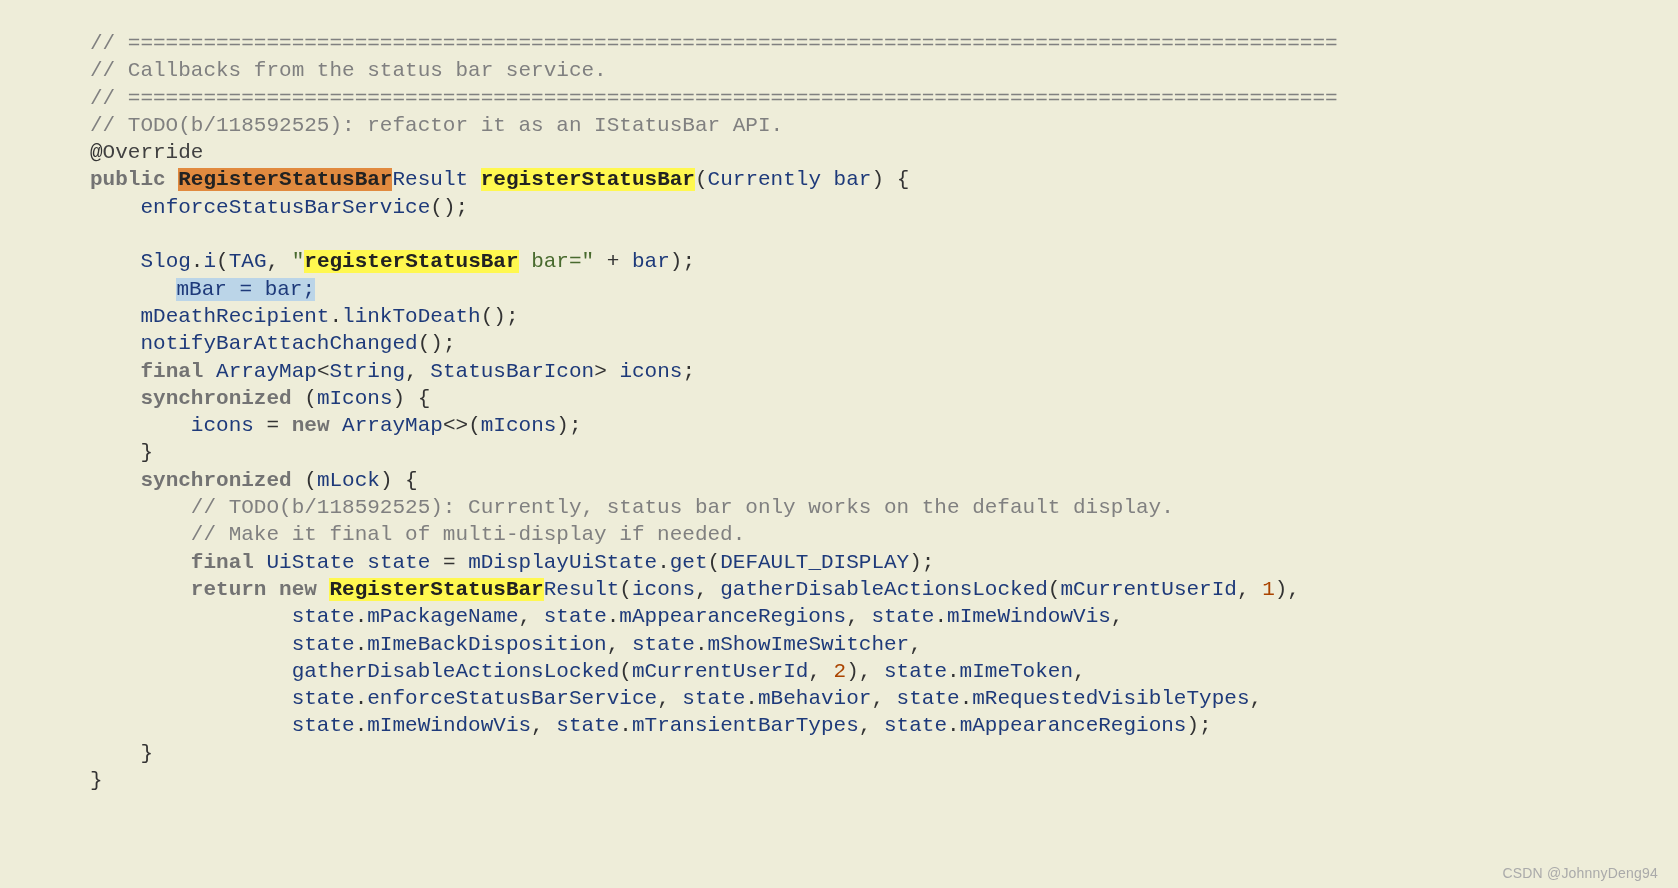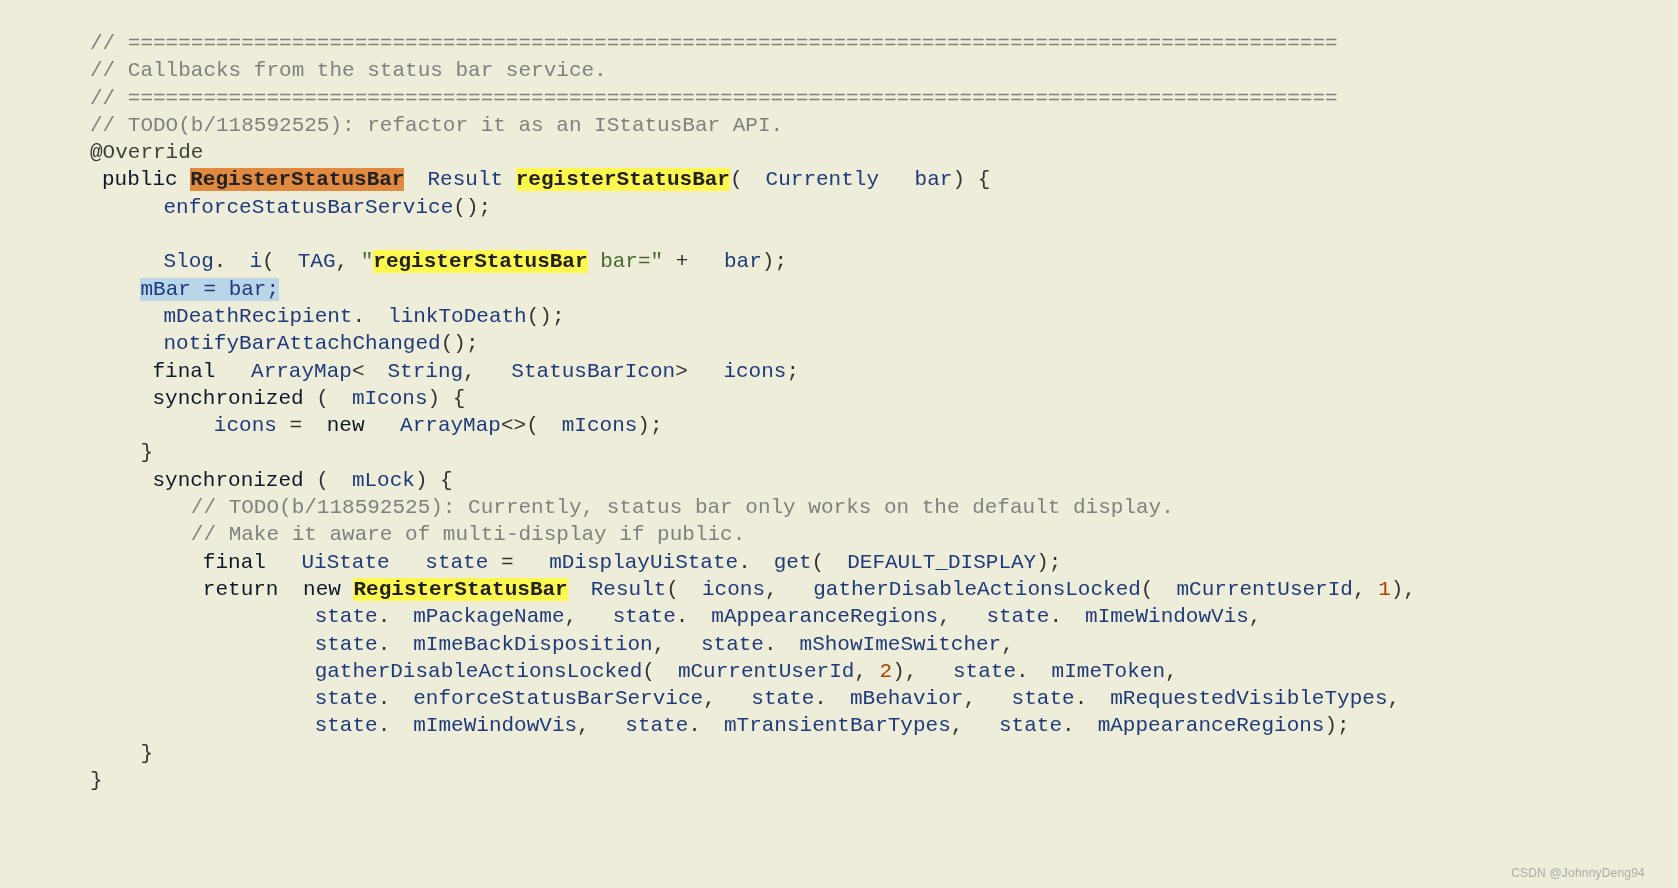--- a/index.html
+++ b/index.html
@@ -12,37 +12,37 @@
     font-size: 21px;
     line-height: 1.3;
     color: #456;
   }
   .code-block {
     padding: 30px 0 0 90px;
     position: relative;
     white-space: pre;
   }
   .c  { color: #808080; } 
-  .k  { color: #0f172a; font-weight: normal; margin-left: 12px; } 
-  .id { color: #1e3a7a; padding-left: 23px; } 
+  .k  { color: #737373; font-weight: bold; } 
+  .id { color: #1e3a7a; } 
   .s  { color: #486A2E; } 
   .a  { color: #404040; } 
   .p  { color: #333; } 
   .n  { color: #aa4400; } 
   .hl-orange { background: #E18A3F; color: #222; font-weight: bold; }
   .hl-yellow { background: #FFF84F; color: #222; font-weight: bold; }
   .hl-yellow2{ background: #FFF84F; color: #222; font-weight: bold; }
-  .hl-blue   { background: #BBD5E8; color: #1e3a7a; }
+  .hl-blue   { background: #BBD5E8; color: #1e3a7a; margin-left: 36px; }
   .watermark {
     position: absolute;
     bottom: 6px;
-    right: 33px;
+    right: 20px;
     color: #aaa;
     font-family: Arial, sans-serif;
-    font-size: 12px;
+    font-size: 14px;
     letter-spacing: 0.2px;
   }
 </style>
 </head>
 <body>
 
 <div class="code-block"><span class="c">// ================================================================================================</span>
 <span class="c">// Callbacks from the status bar service.</span>
 <span class="c">// ================================================================================================</span>
 <span class="c">// TODO(b/118592525): refactor it as an IStatusBar API.</span>
@@ -53,21 +53,21 @@
     <span class="id">Slog</span><span class="p">.</span><span class="id">i</span><span class="p">(</span><span class="id">TAG</span><span class="p">, </span><span class="s">"</span><span class="hl-yellow2">registerStatusBar</span><span class="s"> bar="</span><span class="p"> + </span><span class="id">bar</span><span class="p">);</span>
     <span class="hl-blue">mBar = bar;</span>
     <span class="id">mDeathRecipient</span><span class="p">.</span><span class="id">linkToDeath</span><span class="p">();</span>
     <span class="id">notifyBarAttachChanged</span><span class="p">();</span>
     <span class="k">final</span> <span class="id">ArrayMap</span><span class="p">&lt;</span><span class="id">String</span><span class="p">, </span><span class="id">StatusBarIcon</span><span class="p">&gt; </span><span class="id">icons</span><span class="p">;</span>
     <span class="k">synchronized</span> <span class="p">(</span><span class="id">mIcons</span><span class="p">) {</span>
         <span class="id">icons</span> <span class="p">=</span> <span class="k">new</span> <span class="id">ArrayMap</span><span class="p">&lt;&gt;(</span><span class="id">mIcons</span><span class="p">);</span>
     <span class="p">}</span>
     <span class="k">synchronized</span> <span class="p">(</span><span class="id">mLock</span><span class="p">) {</span>
         <span class="c">// TODO(b/118592525): Currently, status bar only works on the default display.</span>
-        <span class="c">// Make it aware of multi-display if public.</span>
+        <span class="c">// Make it final of multi-display if needed.</span>
         <span class="k">final</span> <span class="id">UiState</span> <span class="id">state</span> <span class="p">=</span> <span class="id">mDisplayUiState</span><span class="p">.</span><span class="id">get</span><span class="p">(</span><span class="id">DEFAULT_DISPLAY</span><span class="p">);</span>
         <span class="k">return</span> <span class="k">new</span> <span class="hl-yellow">RegisterStatusBar</span><span class="id">Result</span><span class="p">(</span><span class="id">icons</span><span class="p">, </span><span class="id">gatherDisableActionsLocked</span><span class="p">(</span><span class="id">mCurrentUserId</span><span class="p">, </span><span class="n">1</span><span class="p">),</span>
                 <span class="id">state</span><span class="p">.</span><span class="id">mPackageName</span><span class="p">, </span><span class="id">state</span><span class="p">.</span><span class="id">mAppearanceRegions</span><span class="p">, </span><span class="id">state</span><span class="p">.</span><span class="id">mImeWindowVis</span><span class="p">,</span>
                 <span class="id">state</span><span class="p">.</span><span class="id">mImeBackDisposition</span><span class="p">, </span><span class="id">state</span><span class="p">.</span><span class="id">mShowImeSwitcher</span><span class="p">,</span>
                 <span class="id">gatherDisableActionsLocked</span><span class="p">(</span><span class="id">mCurrentUserId</span><span class="p">, </span><span class="n">2</span><span class="p">), </span><span class="id">state</span><span class="p">.</span><span class="id">mImeToken</span><span class="p">,</span>
                 <span class="id">state</span><span class="p">.</span><span class="id">enforceStatusBarService</span><span class="p">, </span><span class="id">state</span><span class="p">.</span><span class="id">mBehavior</span><span class="p">, </span><span class="id">state</span><span class="p">.</span><span class="id">mRequestedVisibleTypes</span><span class="p">,</span>
                 <span class="id">state</span><span class="p">.</span><span class="id">mImeWindowVis</span><span class="p">, </span><span class="id">state</span><span class="p">.</span><span class="id">mTransientBarTypes</span><span class="p">, </span><span class="id">state</span><span class="p">.</span><span class="id">mAppearanceRegions</span><span class="p">);</span>
     <span class="p">}</span>
 <span class="p">}</span></div>
 

